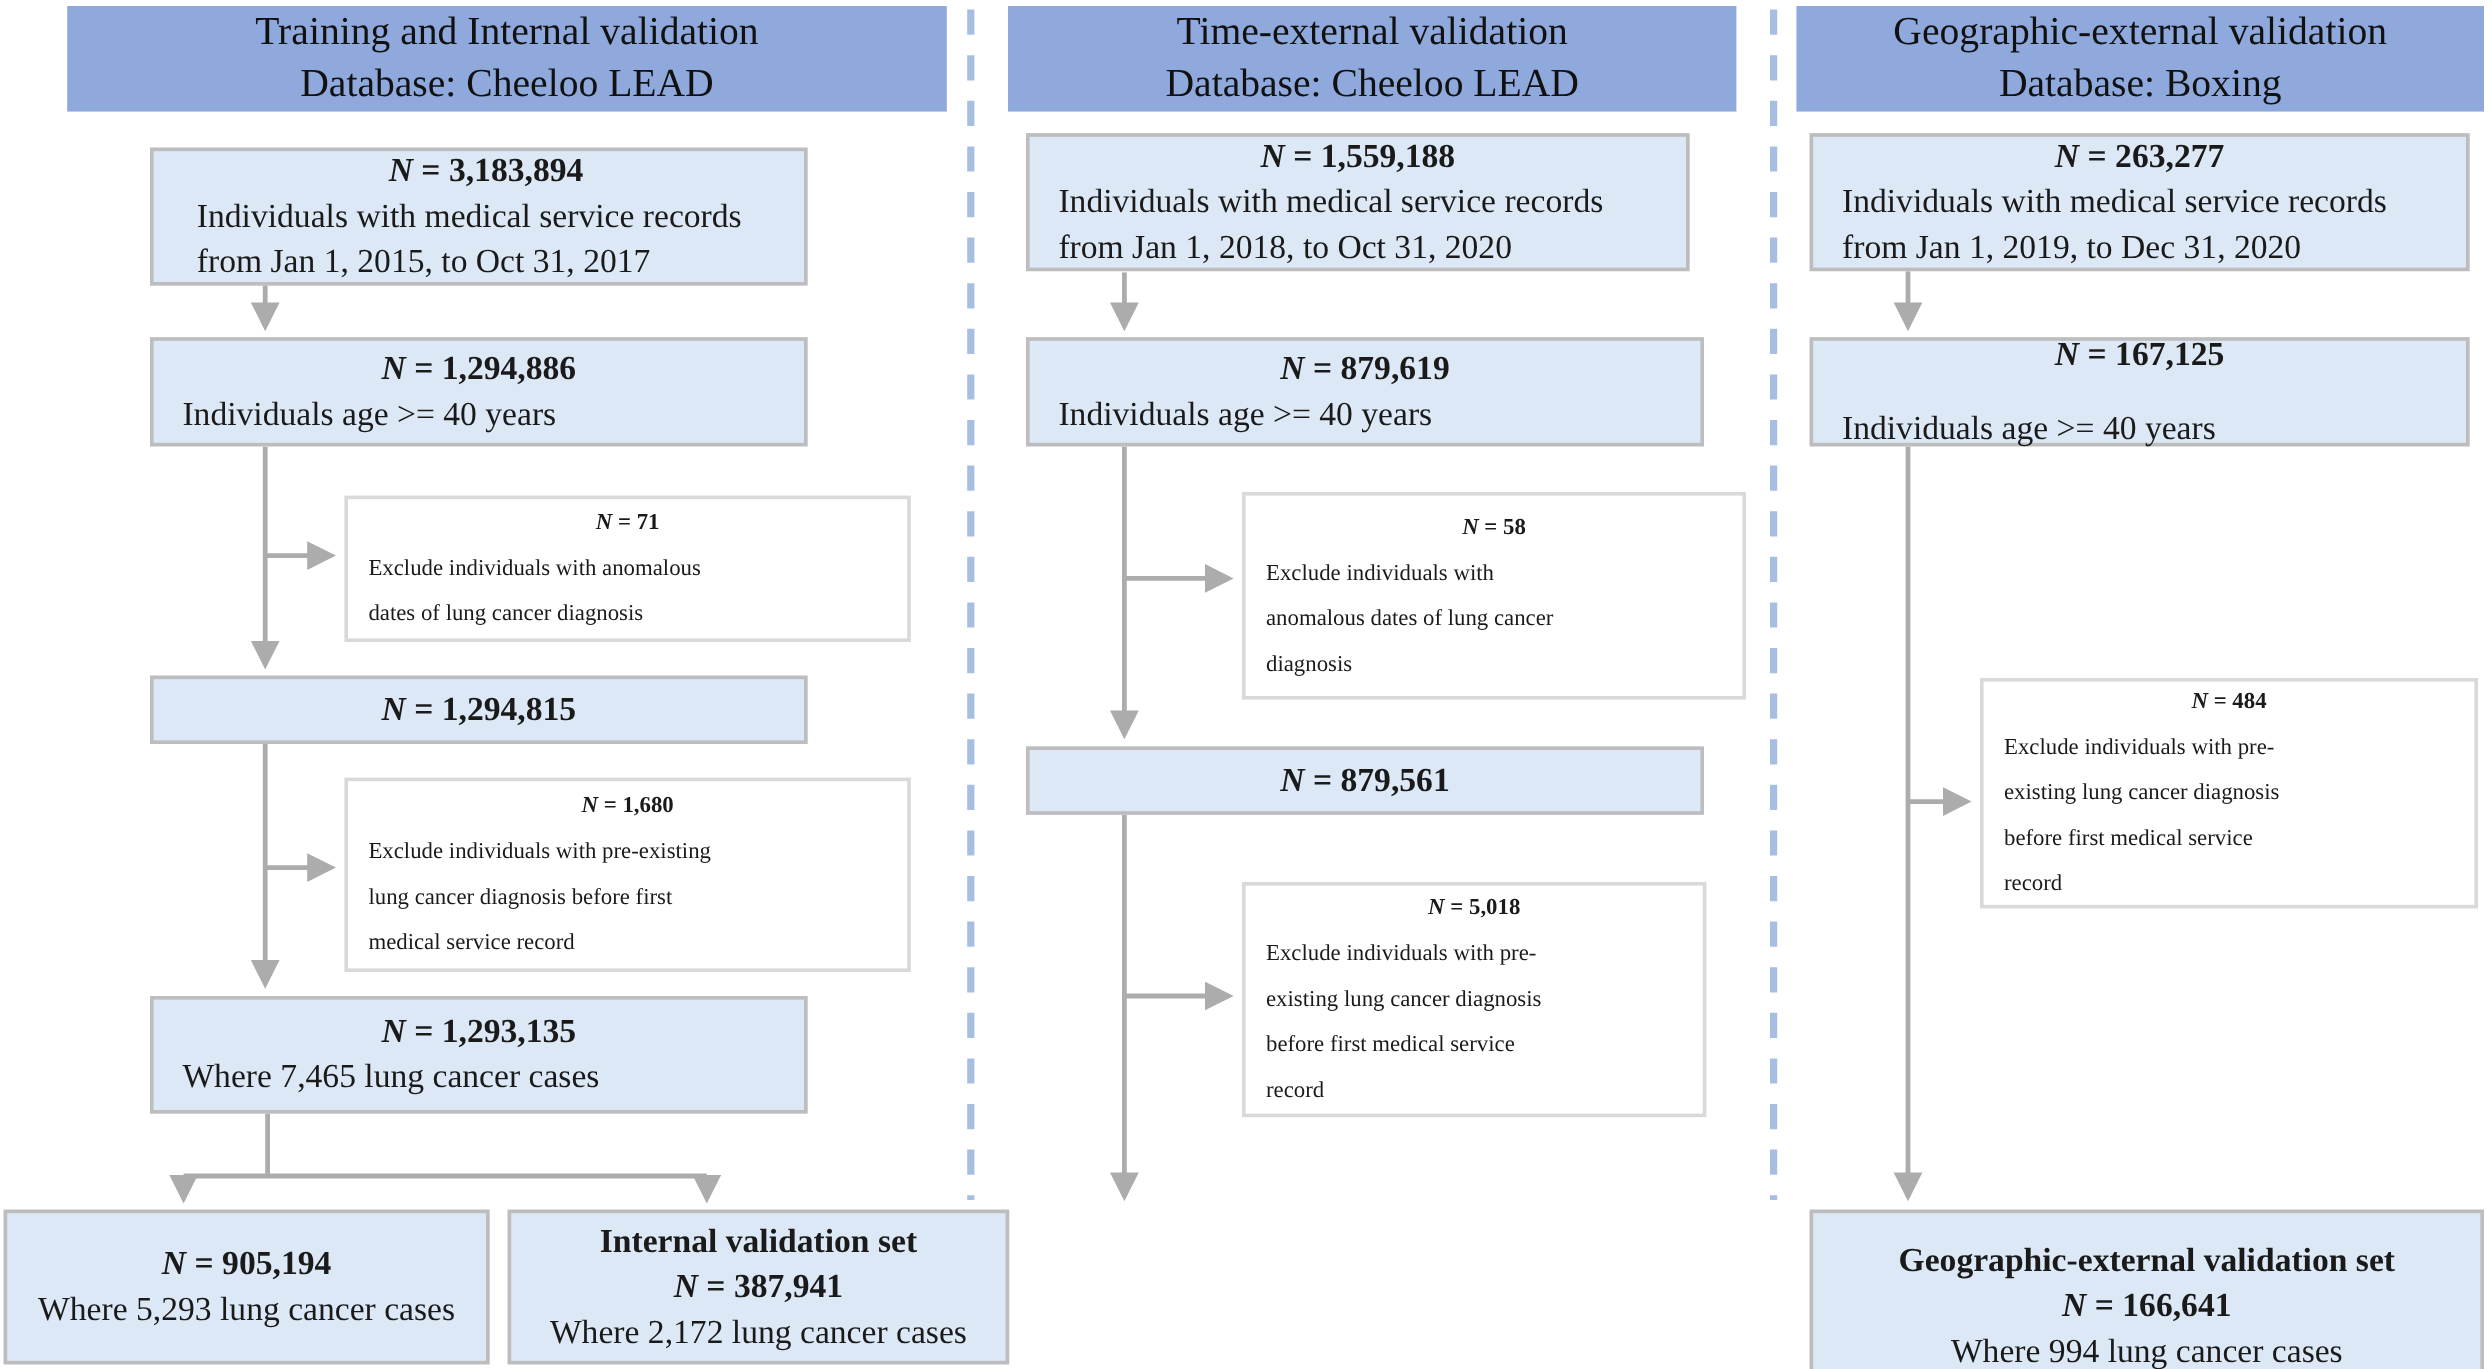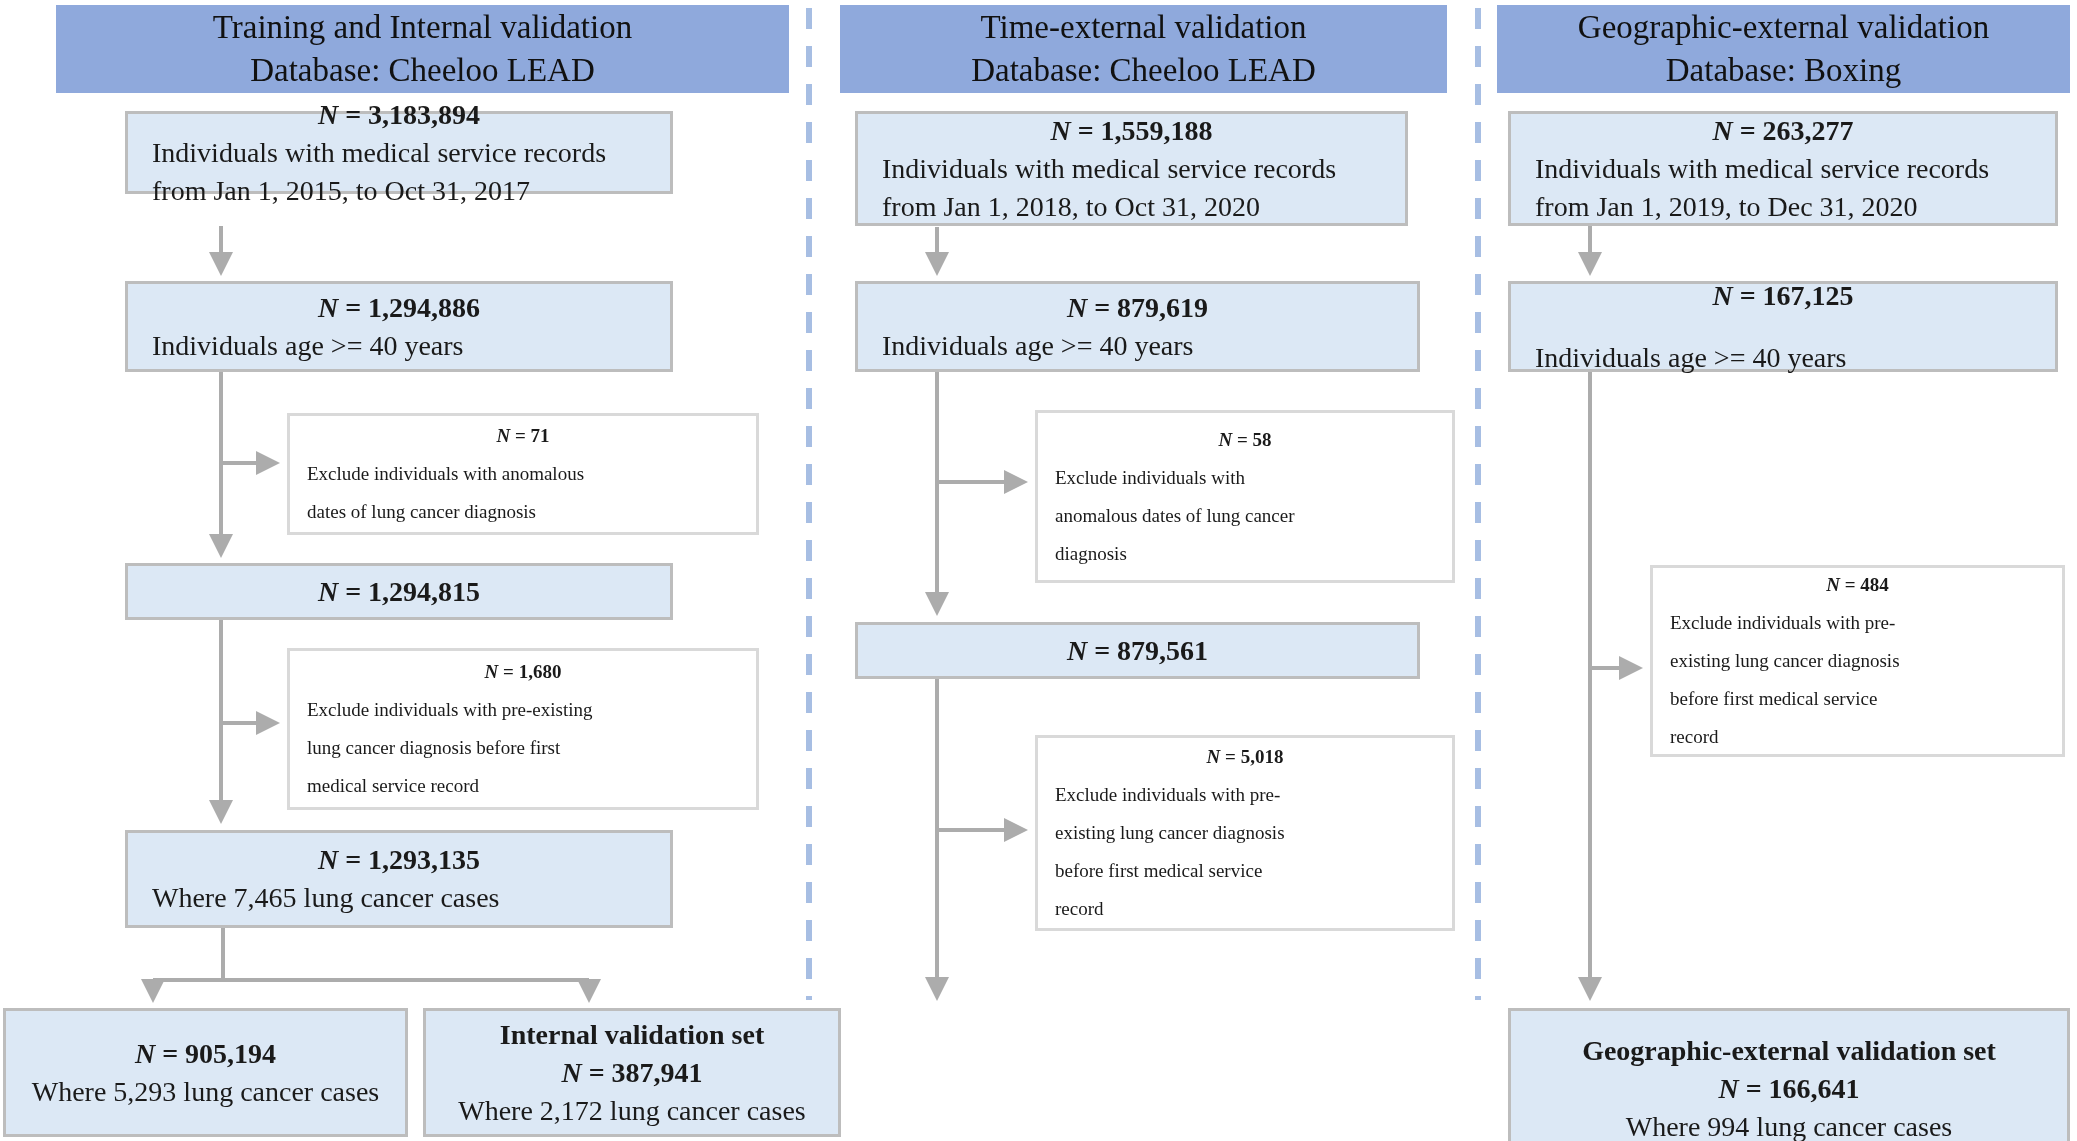--- a/index.html
+++ b/index.html
@@ -77,21 +77,21 @@
     <g stroke="#ACACAC" stroke-width="4" fill="none">
       <line x1="1590" y1="226" x2="1590" y2="272" marker-end="url(#arrow)"></line>
       <line x1="1590" y1="372" x2="1590" y2="997" marker-end="url(#arrow)"></line>
       <line x1="1590" y1="668" x2="1639" y2="668" marker-end="url(#arrow)"></line>
     </g>
   </svg>
 
   <div class="hdr" style="left:56px;top:5px;width:733px;height:88px;">Training and Internal validation
 Database: Cheeloo LEAD</div>
 
-  <div class="box blue" style="left:125px;top:111px;width:548px;height:83px;">
+  <div class="box blue" style="left:125px;top:123px;width:548px;height:115px;padding-left:12px;">
     <div class="n-line"><i>N</i> = 3,183,894</div>
     <div class="body-left">Individuals with medical service records
 from Jan 1, 2015, to Oct 31, 2017</div>
   </div>
 
   <div class="box blue" style="left:125px;top:281px;width:548px;height:91px;">
     <div class="n-line"><i>N</i> = 1,294,886</div>
     <div class="body-left">Individuals age &gt;= 40 years</div>
   </div>
 
@@ -146,21 +146,21 @@
     <div class="n-line"><i>N</i> = 58</div>
     <div class="body-left">Exclude individuals with
 anomalous dates of lung cancer
 diagnosis</div>
   </div>
 
   <div class="box blue" style="left:855px;top:622px;width:565px;height:57px;">
     <div class="n-line"><i>N</i> = 879,561</div>
   </div>
 
-  <div class="box white" style="left:1035px;top:735px;width:420px;height:196px;">
+  <div class="box white" style="left:1035px;top:735px;width:387px;height:196px;">
     <div class="n-line"><i>N</i> = 5,018</div>
     <div class="body-left">Exclude individuals with pre-
 existing lung cancer diagnosis
 before first medical service
 record</div>
   </div>
 
 
   <div class="hdr" style="left:1497px;top:5px;width:573px;height:88px;">Geographic-external validation
 Database: Boxing</div>

